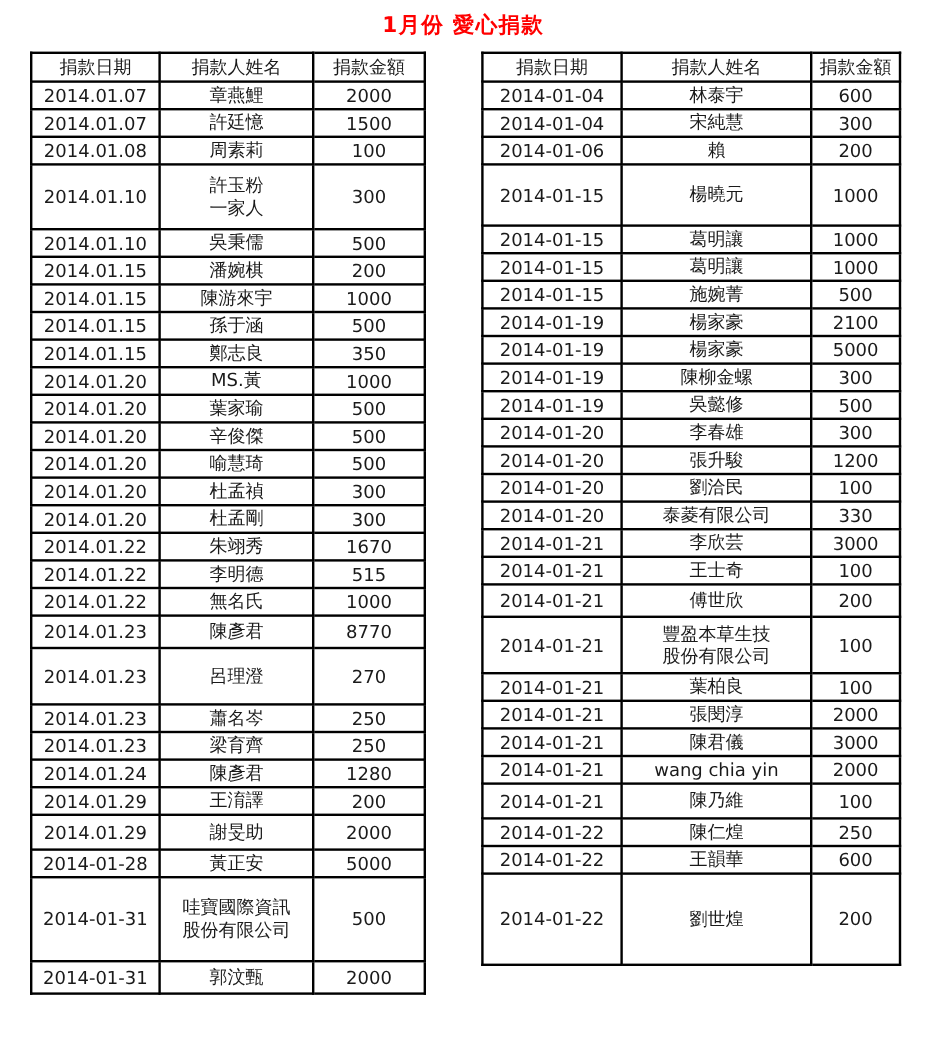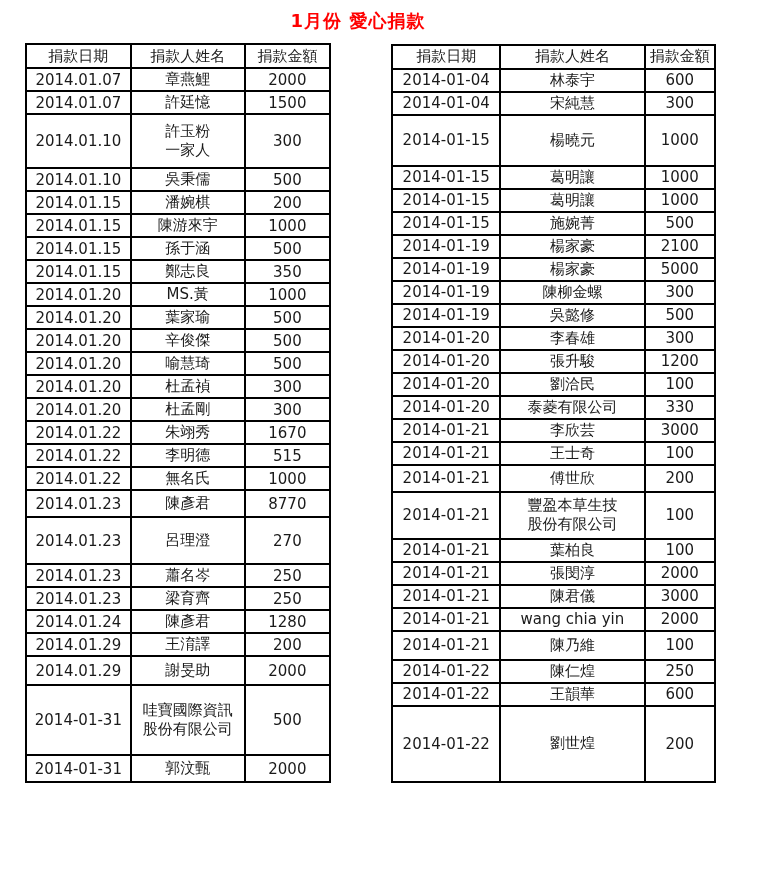--- a/index.html
+++ b/index.html
@@ -4,38 +4,38 @@
 <style>
   html, body {
     margin: 0;
     padding: 0;
     background: #ffffff;
     width: 772px;
     font-family: "DejaVu Sans", "Liberation Sans", sans-serif;
     color: #1a1a1a;
   }
   .page {
-    width: 716px;
+    width: 772px;
     min-height: 872px;
     background: #ffffff;
     box-sizing: border-box;
   }
   .page-title {
     text-align: center;
     font-size: 18px;
     font-weight: bold;
     padding-top: 9px;
     margin: 0 0 10px 0;
     letter-spacing: 1px;
   }
   .tables-wrap {
     display: flex;
-    align-items: center;
+    align-items: flex-start;
     margin-left: 25px;
-    gap: 60px;
+    gap: 46px;
   }
   table.donation-table {
     border-collapse: collapse;
     table-layout: fixed;
     font-size: 15px;
   }
   table.donation-table th,
   table.donation-table td {
     border: 2px solid #000000;
     padding: 0 2px;
@@ -84,20 +84,25 @@
           <tr>
             <td class="align-left">2014.01.07</td>
             <td>章燕鯉</td>
             <td>2000</td>
           </tr>
           <tr>
             <td class="align-left">2014.01.07</td>
             <td>許廷憶</td>
             <td>1500</td>
           </tr>
+          <tr>
+            <td class="align-left">2014.01.08</td>
+            <td>周素莉</td>
+            <td>100</td>
+          </tr>
           <tr style="height: 54px;">
             <td class="align-left v-bottom">2014.01.10</td>
             <td>許玉粉
 一家人</td>
             <td>300</td>
           </tr>
           <tr>
             <td class="align-left">2014.01.10</td>
             <td>吳秉儒</td>
             <td>500</td>
@@ -194,20 +199,25 @@
           </tr>
           <tr>
             <td class="align-left">2014.01.29</td>
             <td>王淯譯</td>
             <td>200</td>
           </tr>
           <tr style="height: 29px;">
             <td class="align-left">2014.01.29</td>
             <td>謝旻助</td>
             <td>2000</td>
+          </tr>
+          <tr>
+            <td>2014-01-28</td>
+            <td>黃正安</td>
+            <td>5000</td>
           </tr>
           <tr style="height: 70px;">
             <td>2014-01-31</td>
             <td>哇寶國際資訊
 股份有限公司</td>
             <td>500</td>
           </tr>
           <tr style="height: 27px;">
             <td>2014-01-31</td>
             <td>郭汶甄</td>
@@ -233,20 +243,25 @@
           <tr>
             <td>2014-01-04</td>
             <td>林泰宇</td>
             <td>600</td>
           </tr>
           <tr>
             <td>2014-01-04</td>
             <td>宋純慧</td>
             <td>300</td>
           </tr>
+          <tr>
+            <td>2014-01-06</td>
+            <td>賴</td>
+            <td>200</td>
+          </tr>
           <tr style="height: 51px;">
             <td>2014-01-15</td>
             <td>楊曉元</td>
             <td>1000</td>
           </tr>
           <tr>
             <td>2014-01-15</td>
             <td>葛明讓</td>
             <td>1000</td>
           </tr>

